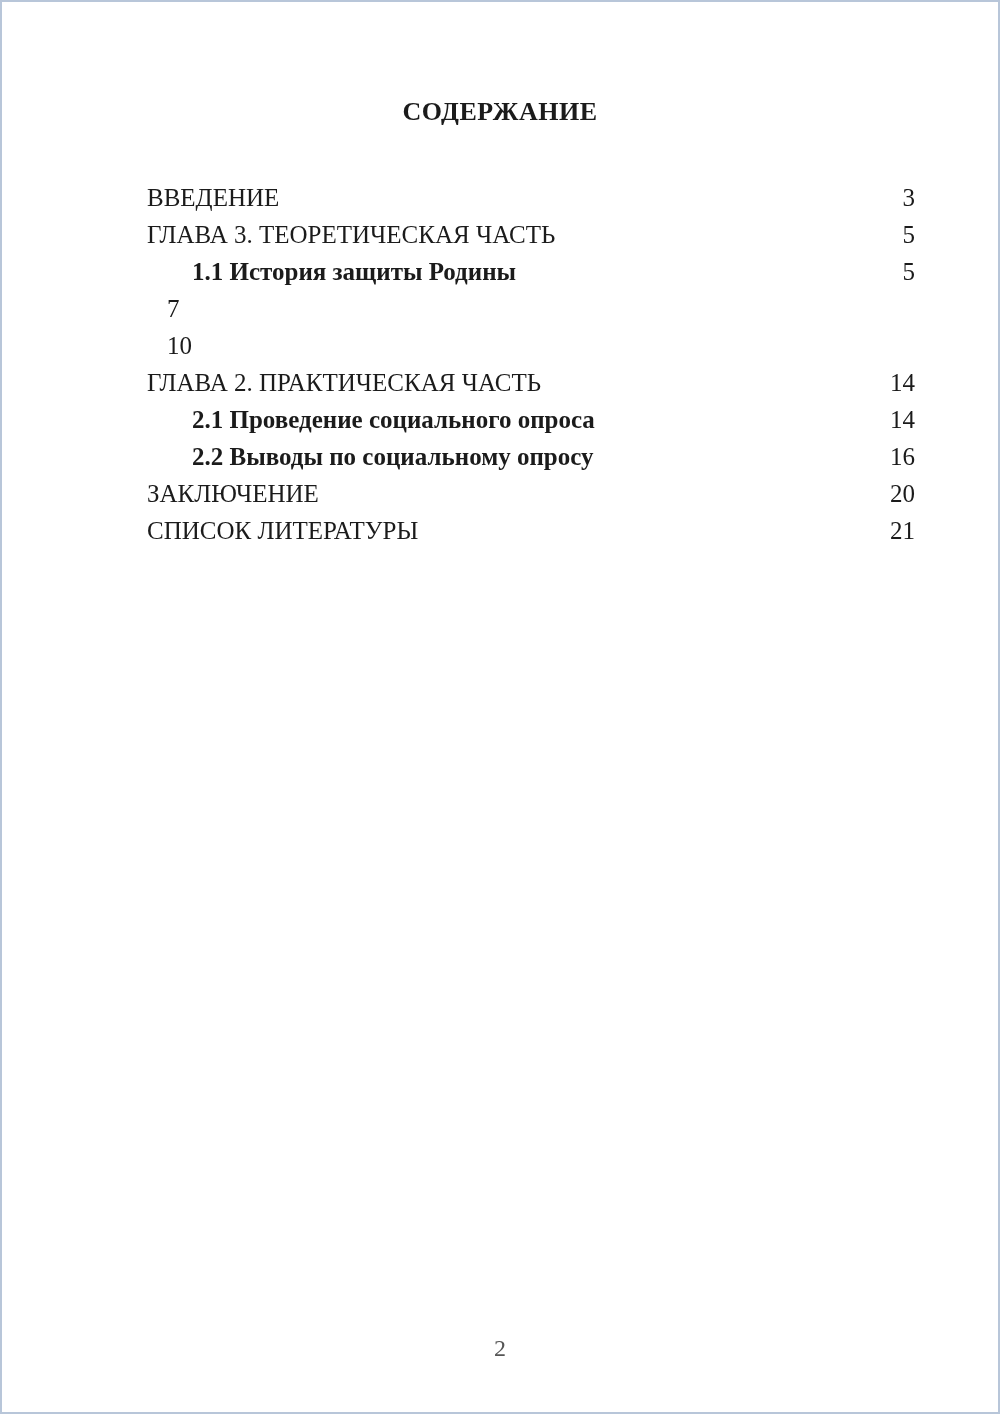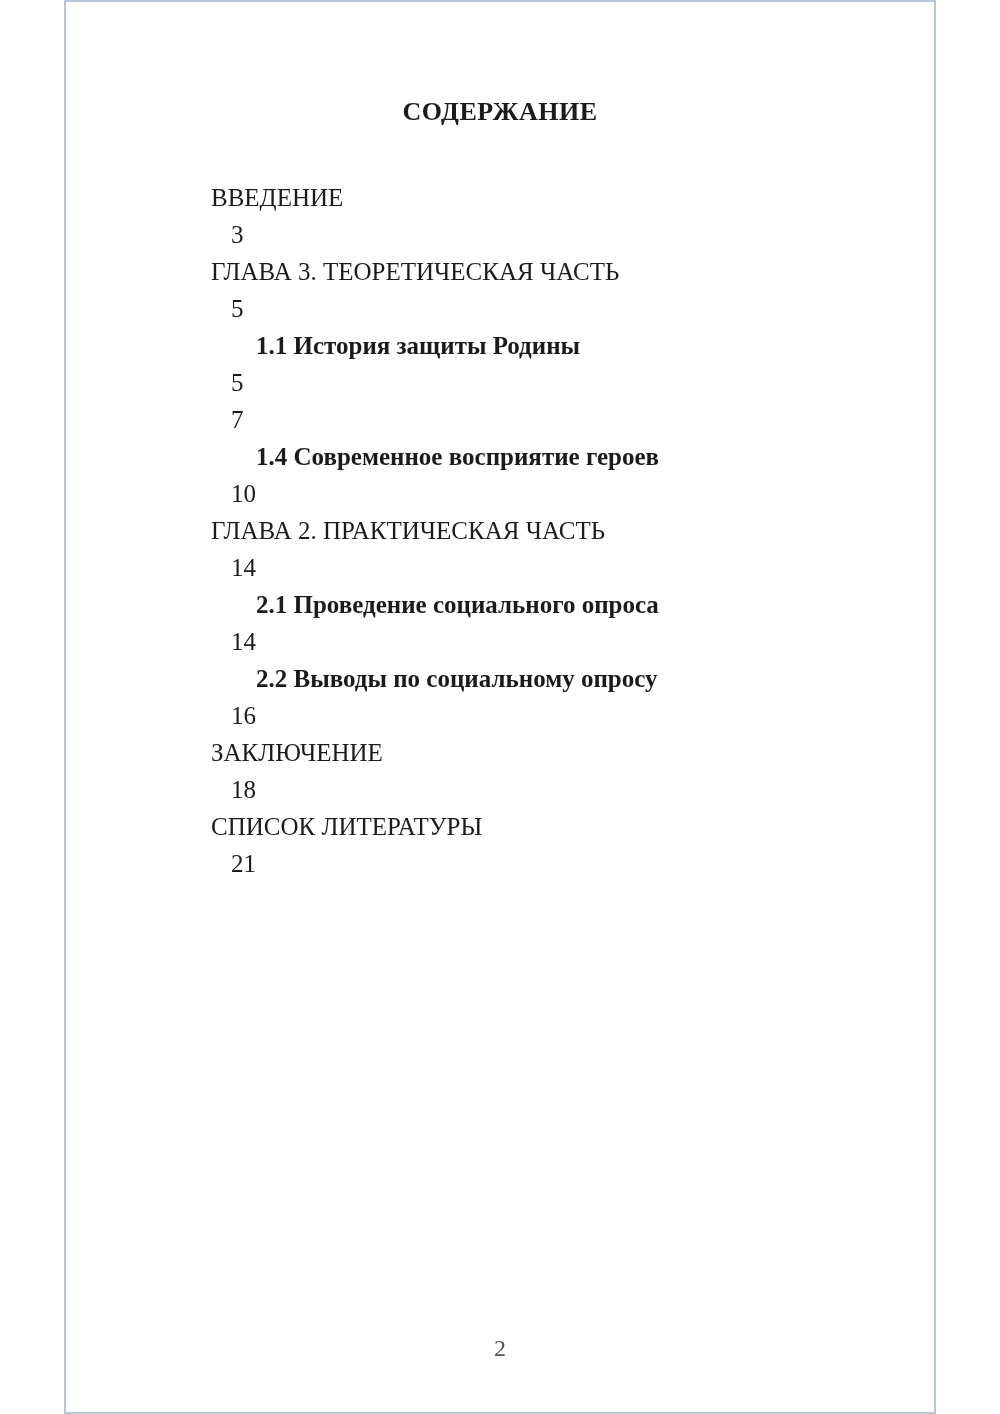--- a/index.html
+++ b/index.html
@@ -2,21 +2,21 @@
 <html><head>
 <meta charset="utf-8">
 <style>
   html, body {
     margin: 0;
     padding: 0;
     background: #ffffff;
   }
   .page {
     position: relative;
-    width: 872px;
+    width: 1000px;
     height: 1414px;
     margin: 0 auto;
     box-sizing: border-box;
     background: #ffffff;
     border: 2px solid var(--border-color, #b8c6d9);
     font-family: "Liberation Serif", serif;
     color: var(--text-color, #1b1b1b);
   }
   .doc-title {
     padding-top: 95px;
@@ -29,21 +29,20 @@
     margin-top: 52px;
     padding-left: 145px;
     padding-right: 83px;
   }
   .toc-row {
     display: flex;
     justify-content: space-between;
     align-items: baseline;
     font-size: 25px;
     line-height: 37px;
-    flex-direction: column;
   }
   .toc-row .toc-label {
     white-space: nowrap;
   }
   .toc-row.indent-1 .toc-label {
     padding-left: 45px;
     font-weight: bold;
   }
   .toc-row .toc-page {
     padding-left: 20px;
@@ -75,38 +74,37 @@
         <span class="toc-page">5</span>
       </div>
       <div class="toc-row indent-1">
         <span class="toc-label">1.1 История защиты Родины</span>
         <span class="toc-page">5</span>
       </div>
       <div class="toc-row indent-1">
         <span class="toc-page">7</span>
       </div>
       <div class="toc-row indent-1">
-        <span class="toc-label">1.4 Современное восприятие героев</span>
         <span class="toc-page">10</span>
       </div>
       <div class="toc-row">
         <span class="toc-label">ГЛАВА 2. ПРАКТИЧЕСКАЯ ЧАСТЬ</span>
         <span class="toc-page">14</span>
       </div>
       <div class="toc-row indent-1">
         <span class="toc-label">2.1 Проведение социального опроса</span>
         <span class="toc-page">14</span>
       </div>
       <div class="toc-row indent-1">
         <span class="toc-label">2.2 Выводы по социальному опросу</span>
         <span class="toc-page">16</span>
       </div>
       <div class="toc-row">
         <span class="toc-label">ЗАКЛЮЧЕНИЕ</span>
-        <span class="toc-page">18</span>
+        <span class="toc-page">20</span>
       </div>
       <div class="toc-row">
         <span class="toc-label">СПИСОК ЛИТЕРАТУРЫ</span>
         <span class="toc-page">21</span>
       </div>
     </div>
 
   <div class="footer-page-number">2</div>
 </div>
 

